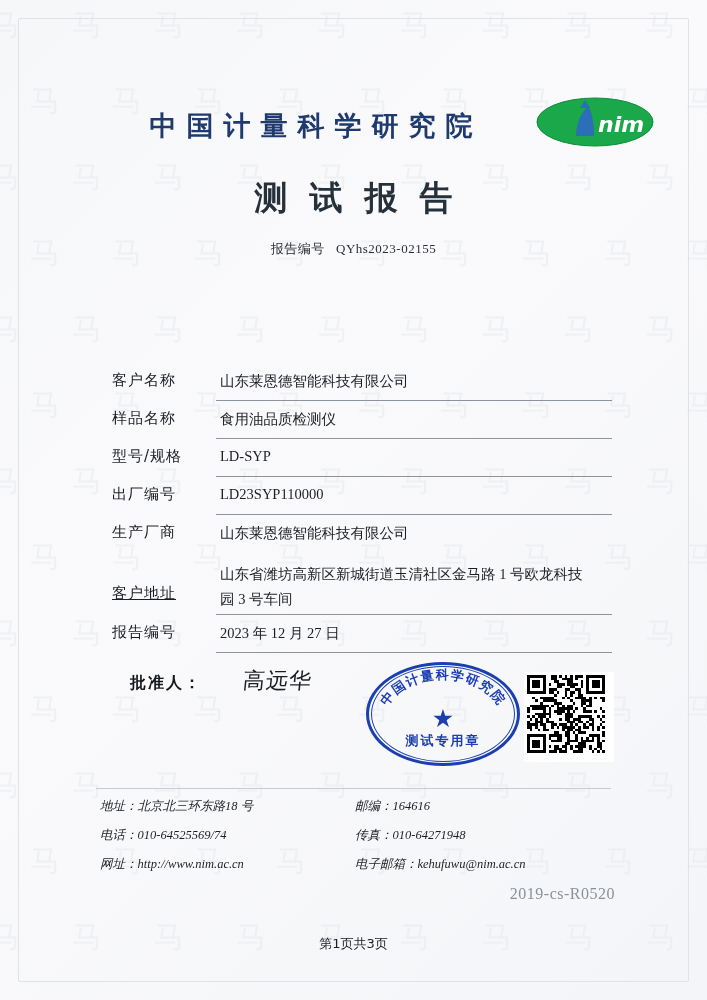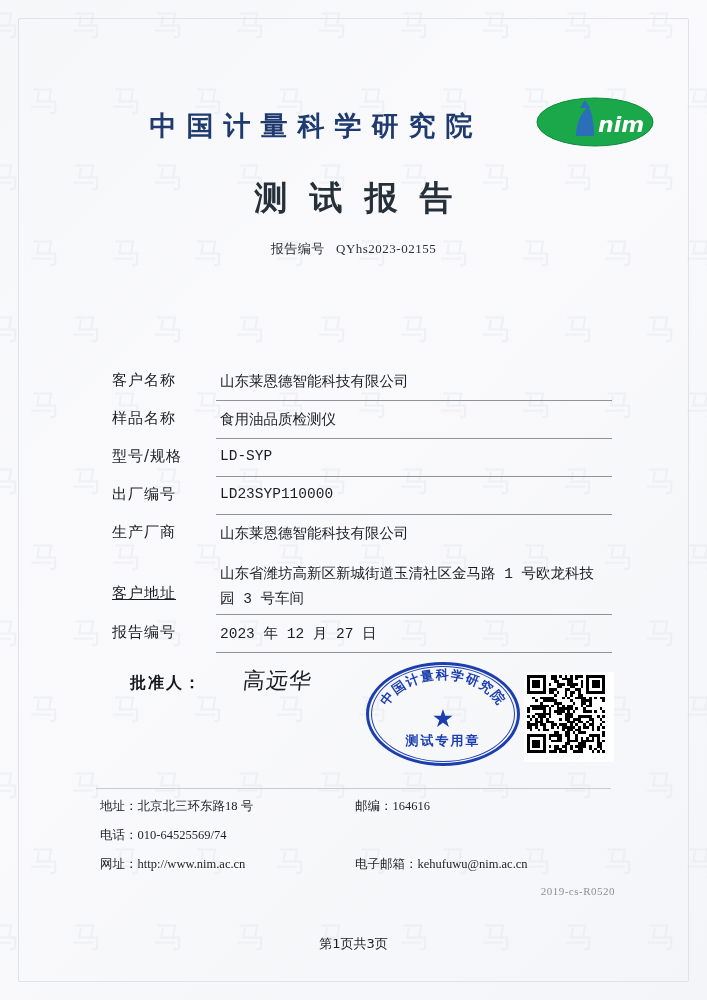--- a/index.html
+++ b/index.html
@@ -116,21 +116,21 @@
     letter-spacing: 1px;
     text-align: justify;
   }
   .field-value {
     position: absolute;
     left: 108px;
     top: 7px;
     right: 16px;
     font-size: 14.5px;
     color: #1b1f25;
-    font-family: Liberation Mono, monospace;
+    font-family: Liberation Serif, serif;
     white-space: nowrap;
   }
   .field-line {
     position: absolute;
     left: 104px;
     right: 0;
     bottom: 2px;
     border-bottom: 1px solid #8d939c;
   }
   .field-row.tall { height: 62px; }
@@ -230,30 +230,31 @@
     position: absolute;
     left: 100px;
     top: 798px;
     width: 510px;
     font-size: 12.5px;
     color: #1b1f25;
   }
   .footer-row {
     display: flex;
     margin-bottom: 12px;
+    font-style: italic;
   }
   .footer-col {
     width: 50%;
     white-space: nowrap;
   }
   .doc-code {
     position: absolute;
     right: 92px;
     top: 885px;
-    font-size: 11px;
+    font-size: 16px;
     color: #8b9099;
     letter-spacing: 0.5px;
   }
   .page-no {
     position: absolute;
     left: 0;
     top: 935px;
     width: 707px;
     text-align: center;
     font-size: 13px;
@@ -918,20 +919,23 @@
           <span>地址：</span><span>北京北三环东路18 号</span>
         </div>
         <div class="footer-col">
           <span>邮编：</span><span>164616</span>
         </div>
       </div>
       <div class="footer-row">
         <div class="footer-col">
           <span>电话：</span><span>010-64525569/74</span>
         </div>
+        <div class="footer-col">
+          <span>传真：</span><span>010-64271948</span>
+        </div>
       </div>
       <div class="footer-row">
         <div class="footer-col">
           <span>网址：</span><span>http://www.nim.ac.cn</span>
         </div>
         <div class="footer-col">
           <span>电子邮箱：</span><span>kehufuwu@nim.ac.cn</span>
         </div>
       </div>
     </div>

